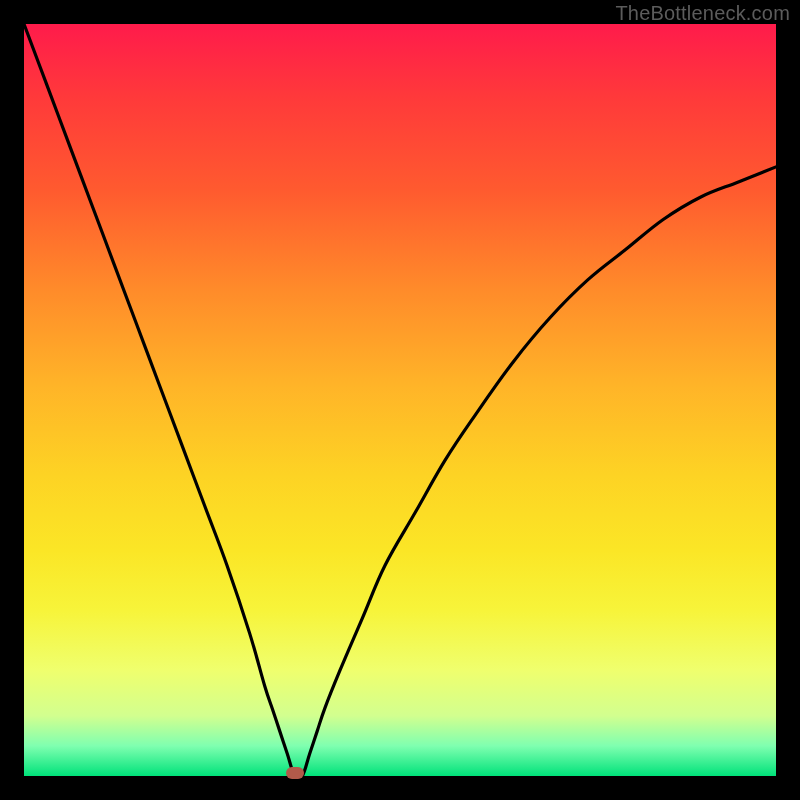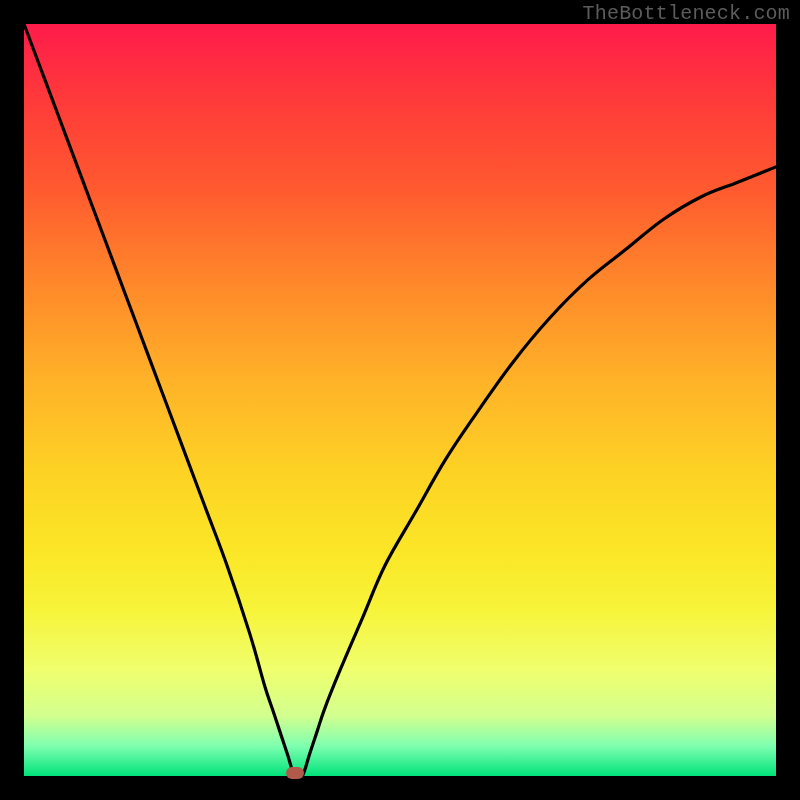--- a/index.html
+++ b/index.html
@@ -28,21 +28,21 @@
       #efff6e 86%,
       #d2ff8f 92%,
       #7fffb0 96%,
       #00e27a 100%
     );
   }
   .watermark {
     position: absolute;
     top: 2px;
     right: 10px;
-    font-family: Liberation Mono, monospace;
+    font-family: Liberation Sans, sans-serif;
     font-size: 20px;
     color: #5c5c5c;
     letter-spacing: 0.2px;
     user-select: none;
   }
   svg.curve {
     position: absolute;
     left: 0; top: 0;
     width: 100%;
     height: 100%;

